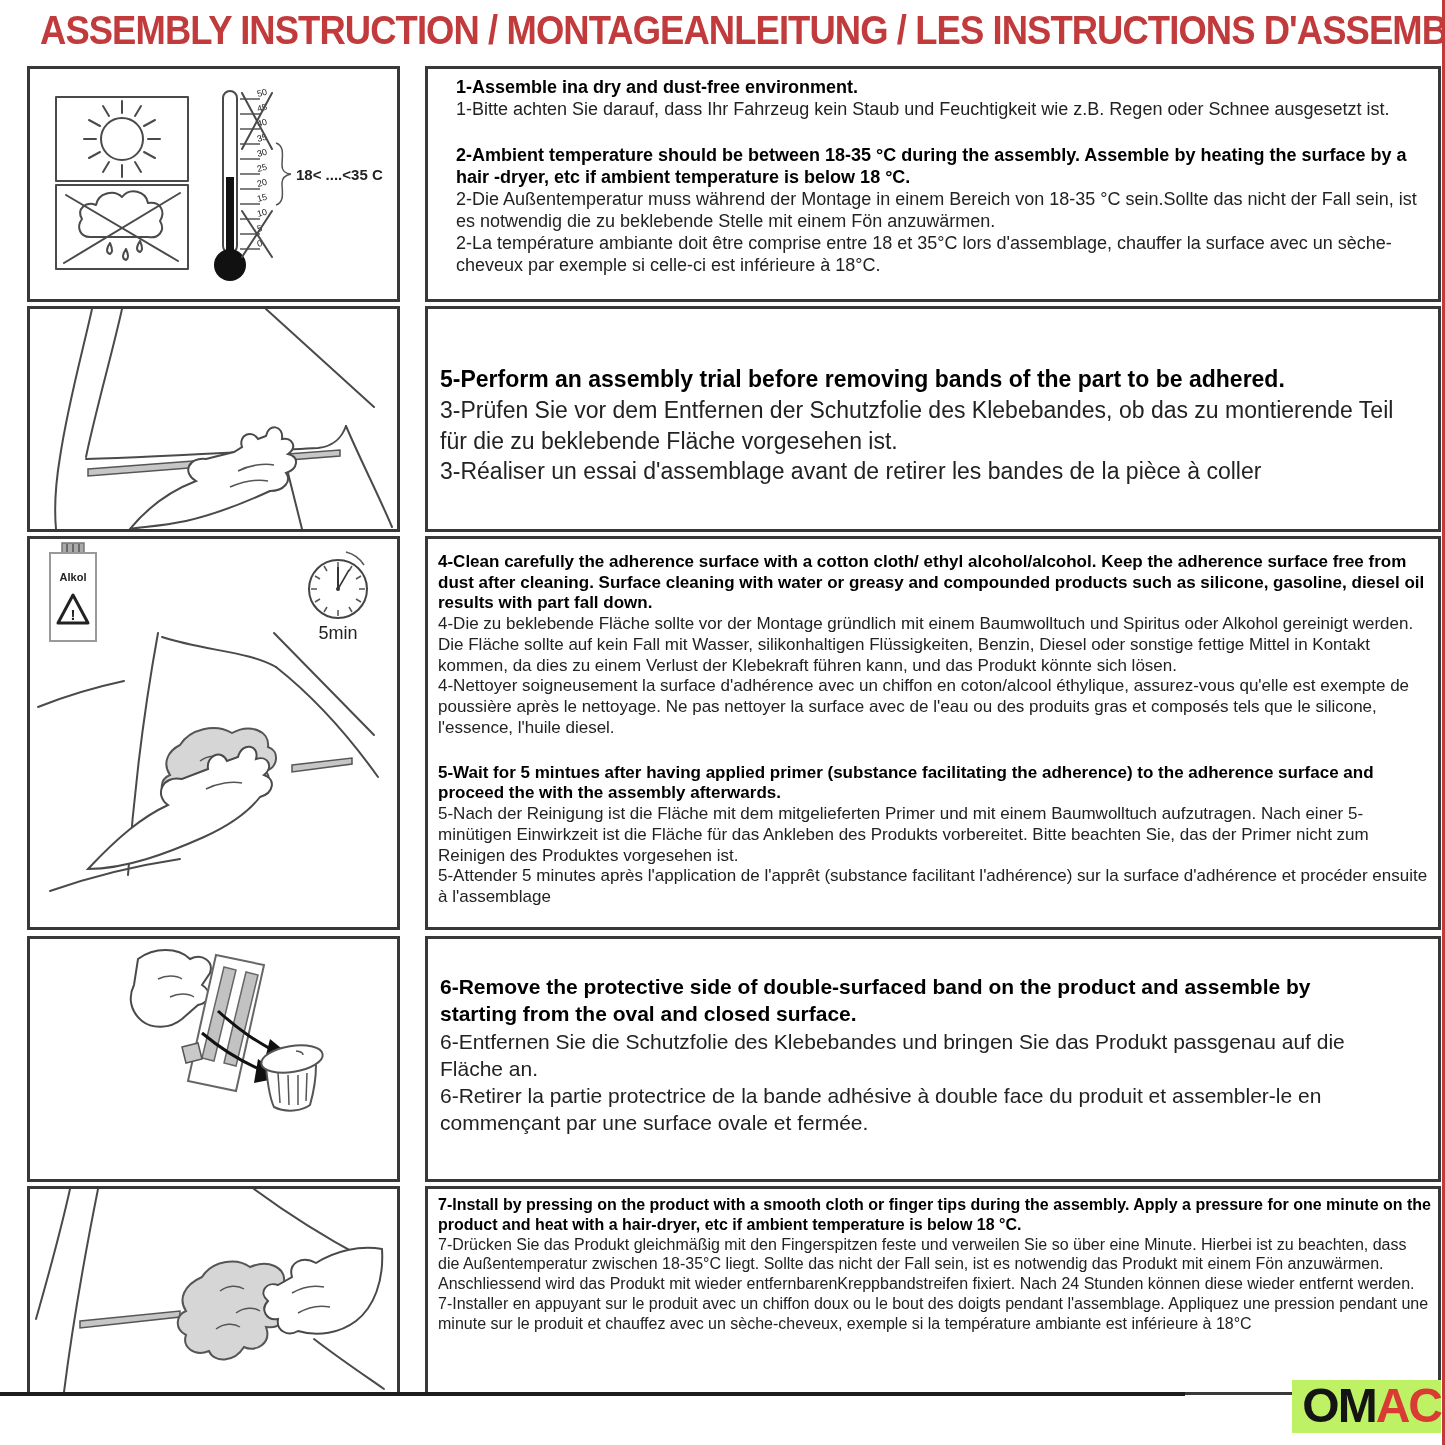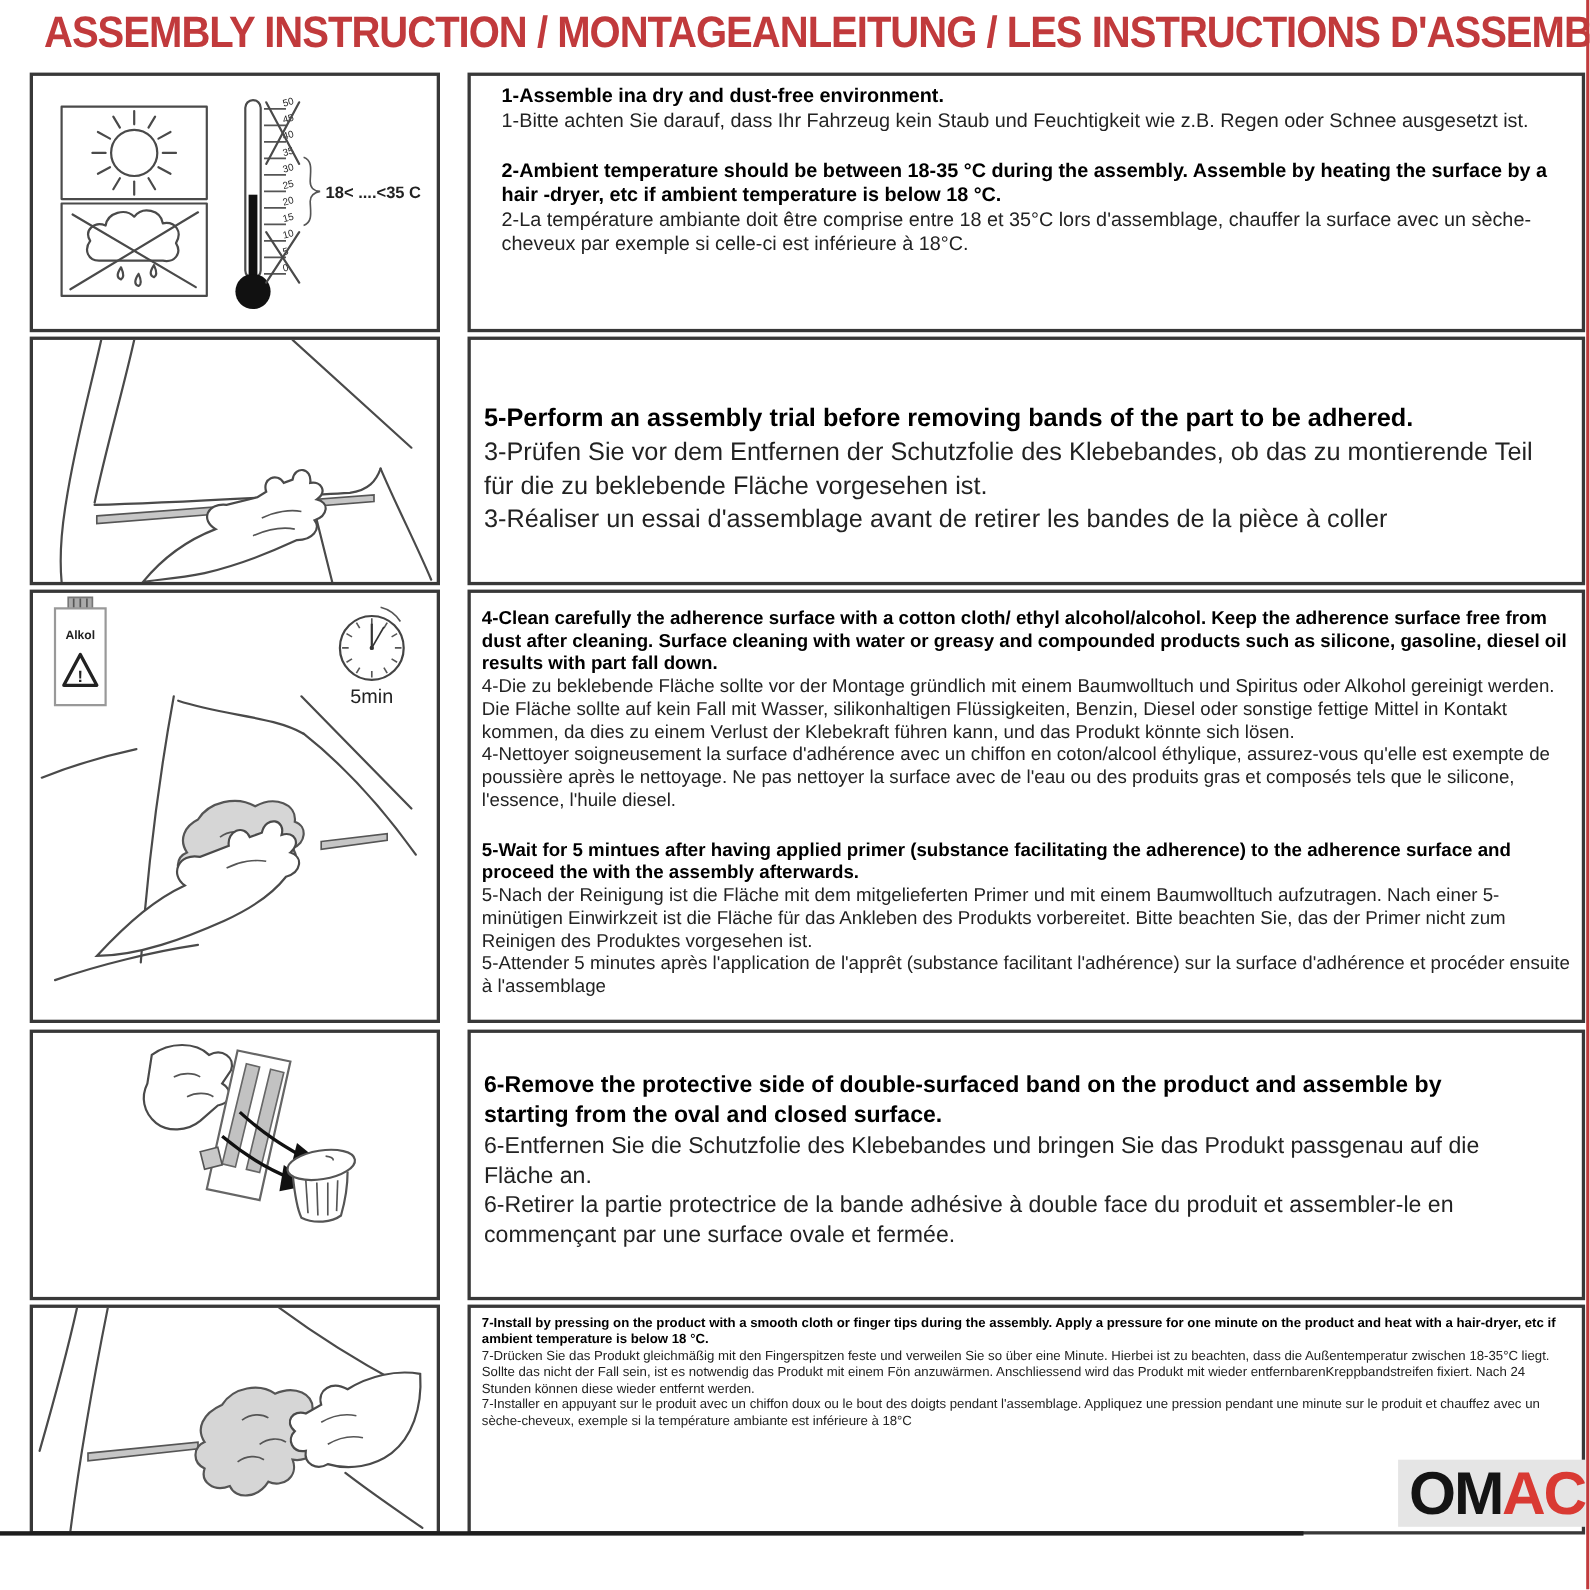--- a/index.html
+++ b/index.html
@@ -13,25 +13,25 @@
   .textbox{position:absolute;left:425px;width:1016px;border:3px solid #383838;
            background:#fff;box-sizing:border-box;overflow:hidden;}
   .textbox p{margin:0;}
   p.b{font-weight:bold;color:#000;}
   p.r{color:#222;}
   .gap{margin-top:24px !important;}
   #t1{font-size:18px;line-height:1.22;padding:8px 4px 0 28px;}
   #t2{font-size:23px;line-height:1.34;padding:55px 40px 0 12px;}
   #t3{font-size:17px;line-height:1.22;padding:13px 4px 0 10px;}
   #t4{font-size:21px;line-height:1.3;padding:34px 55px 0 12px;}
-  #t5{font-size:12px;line-height:1.24;padding:6px 6px 0 10px;}
+  #t5{font-size:16px;line-height:1.24;padding:6px 6px 0 10px;}
   .bottom-line{position:absolute;left:0;top:1392px;width:1185px;height:4px;background:#1d1d1d;}
   .edge-accent{position:absolute;right:0;top:0;width:3px;height:1445px;background:#c13a3c;}
-  .logo{position:absolute;right:4px;top:1327px;font-size:55px;font-weight:bold;
-        letter-spacing:-2px;white-space:nowrap;background:#e5e5e5;padding-left:10px;line-height:1.1;}
+  .logo{position:absolute;right:4px;top:1380px;font-size:48px;font-weight:bold;
+        letter-spacing:-2px;white-space:nowrap;background:#bef264;padding-left:10px;line-height:1.1;}
   .logo .lb{color:#141414;}
   .logo .lr{color:#d93a33;}
   svg{display:block;}
   svg *{vector-effect:non-scaling-stroke;}
   .ln{fill:none;stroke:#4a4a4a;stroke-width:2;stroke-linecap:round;stroke-linejoin:round;}
   .thin{fill:none;stroke:#555;stroke-width:1.5;}
   .strip{fill:#c6c6c6;stroke:#555;stroke-width:1.5;}
   .cloth{fill:#d6d6d6;stroke:#555;stroke-width:2;}
   .hand{fill:#ffffff;stroke:#4a4a4a;stroke-width:2;}
   .svgtext{font-family:"Liberation Sans",sans-serif;fill:#222;}
@@ -111,20 +111,21 @@
       </g>
       <path class="thin" d="M246,74 C255,77 252,88 252,96 C252,102 256,105 261,105 C256,106 252,108 252,114 C252,122 255,133 246,136"></path>
       <text class="svgtext" x="266" y="111" font-size="15" font-weight="bold">18&lt; ....&lt;35 C</text>
     </g>
   </svg>
 </div>
 <div class="textbox" id="t1" style="top:66px;height:236px;">
   <p class="b">1-Assemble ina dry and dust-free environment.</p>
   <p class="r">1-Bitte achten Sie darauf, dass Ihr Fahrzeug kein Staub und Feuchtigkeit wie z.B. Regen oder Schnee ausgesetzt ist.</p>
   <p class="b gap">2-Ambient temperature should be between 18-35 °C  during the assembly. Assemble by heating the surface by a hair -dryer, etc if ambient temperature is below 18 °C.</p>
+  <p class="r">2-Die Außentemperatur muss während der Montage in einem Bereich von 18-35 °C  sein.Sollte das nicht der Fall sein, ist es notwendig die zu beklebende Stelle mit einem Fön anzuwärmen.</p>
   <p class="r">2-La température ambiante doit être comprise entre 18 et 35°C lors d'assemblage, chauffer la surface avec un sèche-cheveux par exemple si celle-ci est inférieure à 18°C.</p>
 </div>
 
 <div class="imgbox" style="top:306px;height:226px;">
   <svg viewBox="0 0 367 220" width="367" height="220">
     <path class="ln" d="M62,0 C52,45 38,95 30,148 C26,172 24,198 26,220"></path>
     <path class="ln" d="M92,0 C82,45 66,100 56,148"></path>
     <path class="ln" d="M56,150 C130,148 210,143 288,139 C305,137 312,128 316,117"></path>
     <path class="ln" d="M236,0 L344,98"></path>
     <path class="ln" d="M316,117 C330,150 348,185 362,218"></path>

